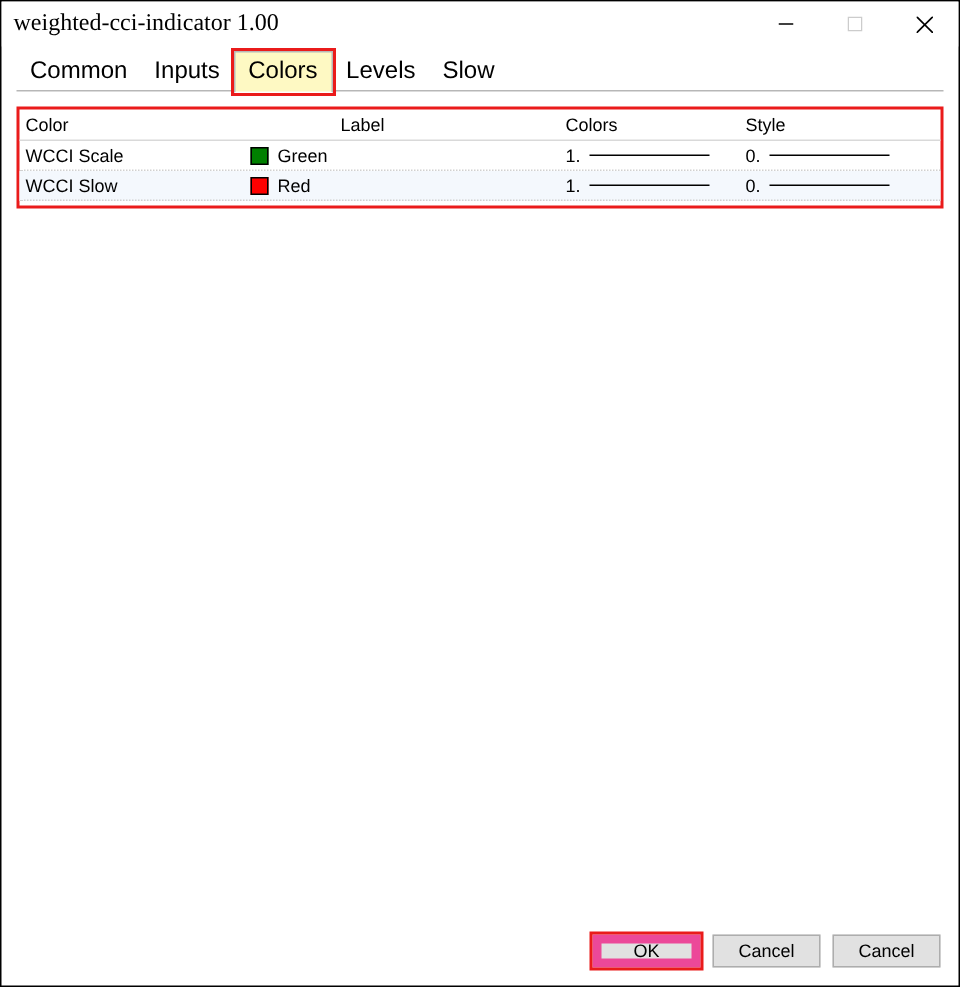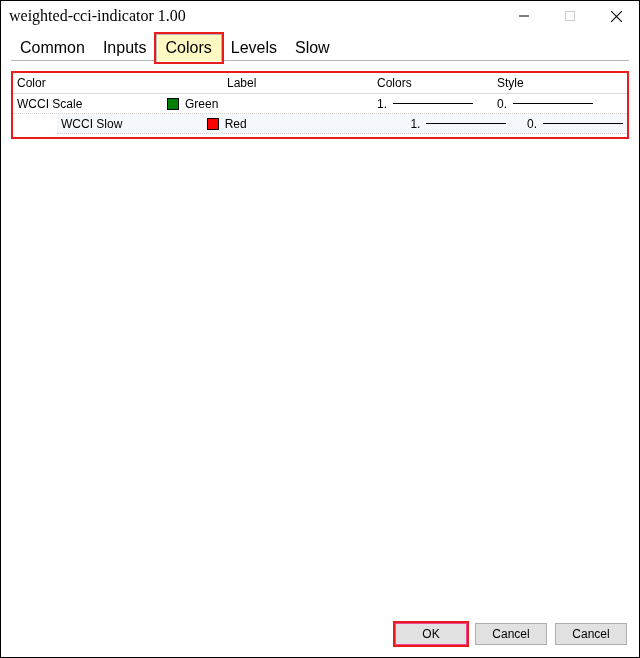--- a/index.html
+++ b/index.html
@@ -98,21 +98,21 @@
     align-items: center;
     height: 21px;
     font-size: 12px;
     color: #000;
   }
   .grid-header {
     border-bottom: 1px solid #d9d9d9;
   }
   .grid-header .cell { color: #000; }
   .grid-row.data { border-bottom: 1px dotted #d0d0d0; height: 20px; }
-  .grid-row.data.alt { background: #f4f8fd; margin-left: 44px; }
+  .grid-row.data.alt { background: #f4f8fd; }
   .cell { padding: 0 4px; display:flex; align-items:center; }
   .cell-label { width: 150px; }
   .cell-color { width: 210px; }
   .cell-width { width: 120px; }
   .cell-style { flex: 1; }
   .colorswatch {
     width: 12px; height: 12px;
     border: 1px solid #000;
     margin-right: 6px;
     display:inline-block;
@@ -138,21 +138,21 @@
     height: 22px;
     border: 1px solid #adadad;
     background: #e1e1e1;
     font-size: 12px;
     display: flex;
     align-items: center;
     justify-content: center;
     cursor: default;
   }
   .btn.primary {
-    border: 1px solid #ec4899;
+    border: 6px solid #ec4899;
   }
   .btn.highlight {
     outline: 2px solid #ea1b1b;
     outline-offset: 0;
   }
 </style>
 </head>
 <body>
 
 <div class="titlebar">

